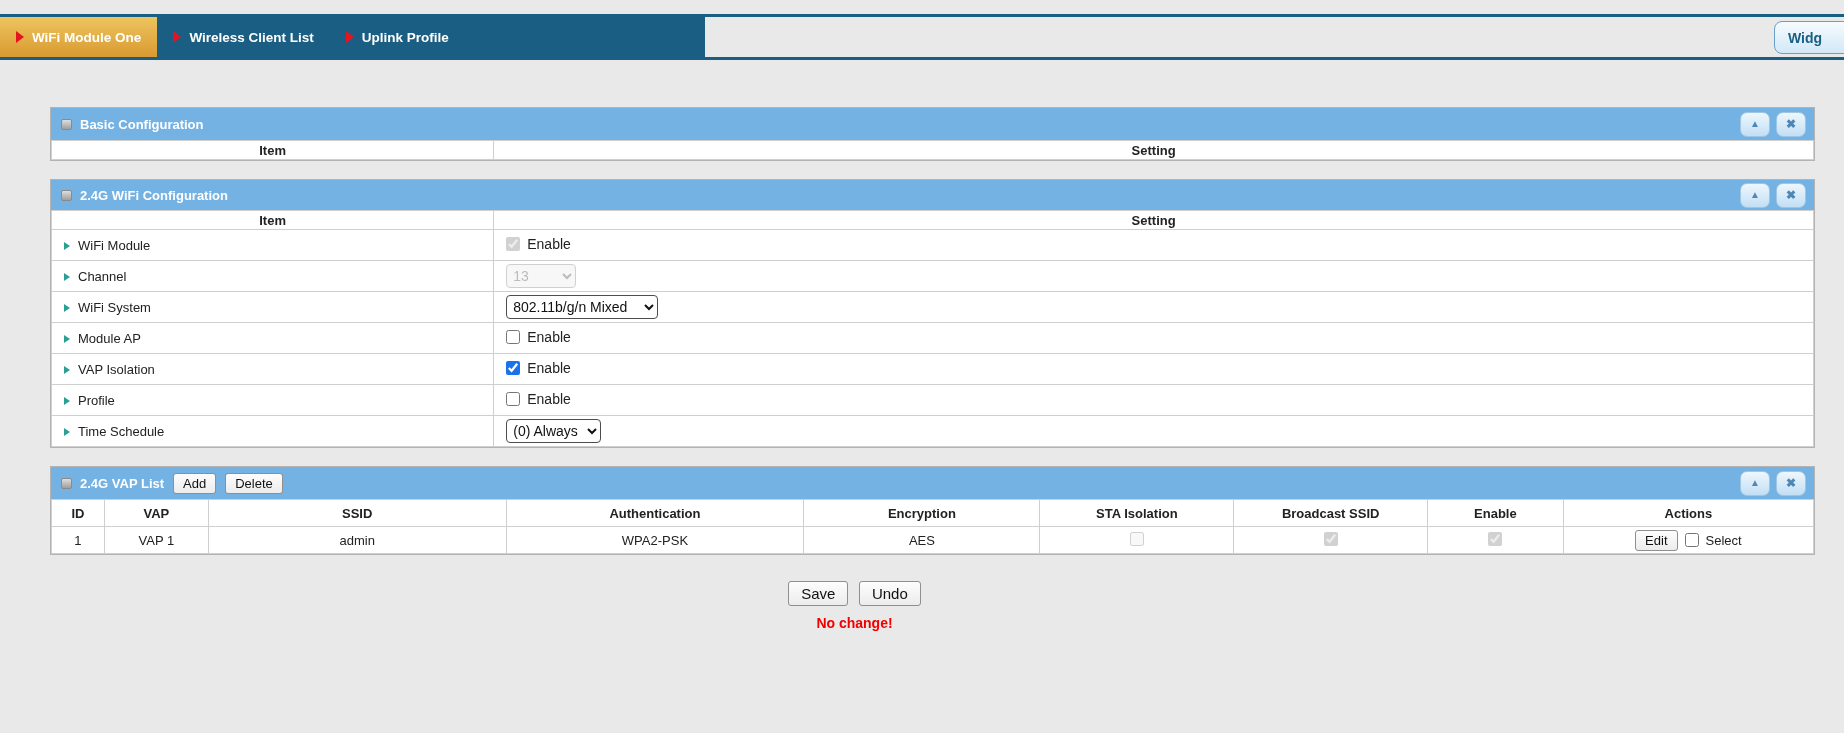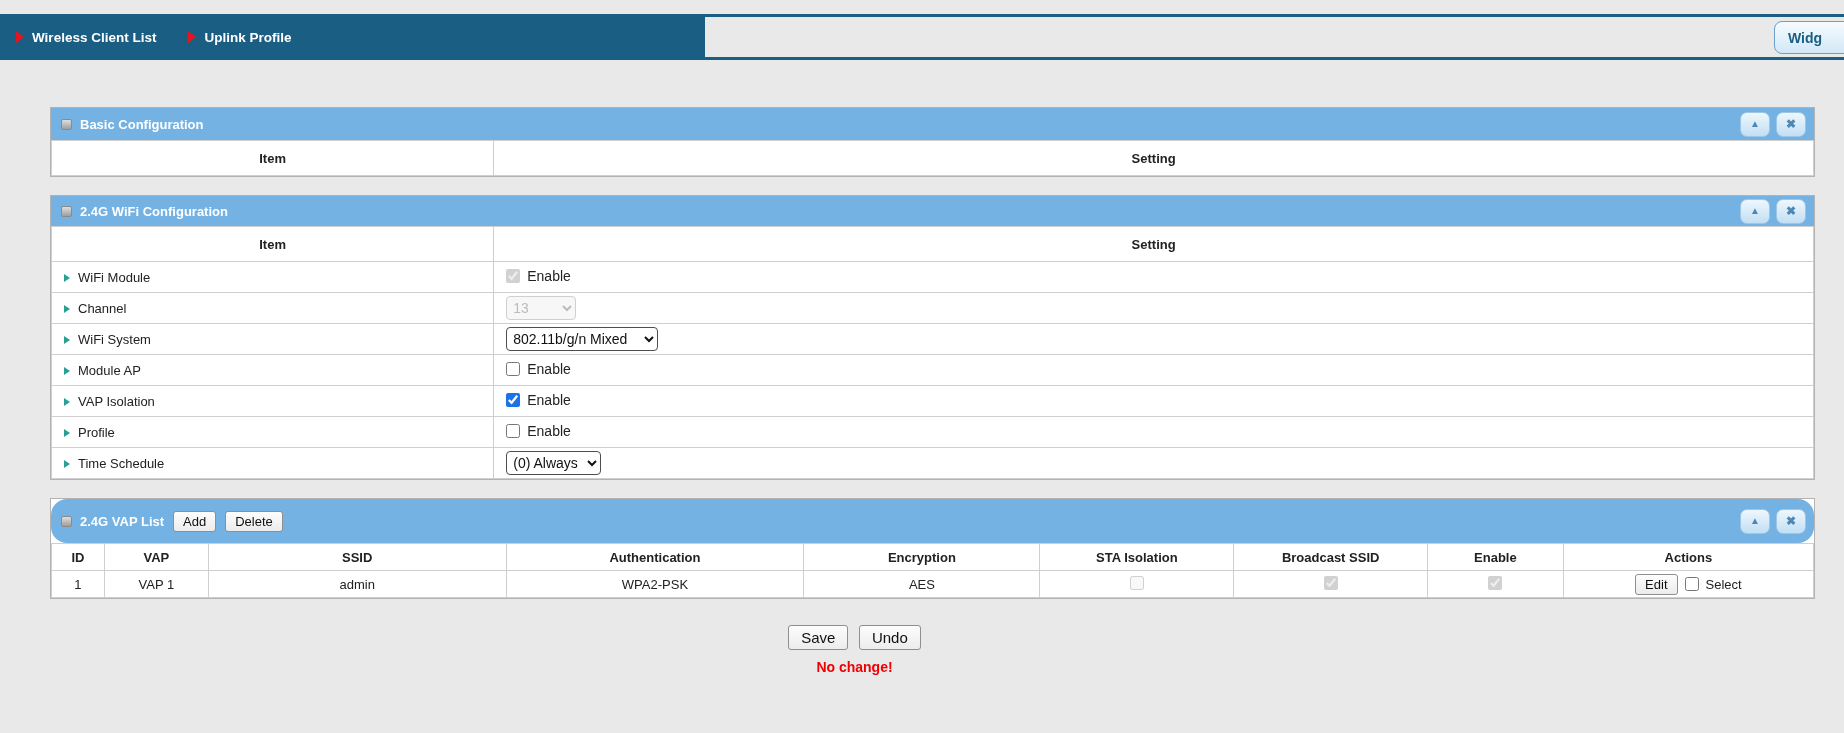--- a/index.html
+++ b/index.html
@@ -28,35 +28,35 @@
   .sec-title { color:#fff; font-weight:bold; font-size:13px; white-space:nowrap; }
   .hdr-spacer { flex:1; }
   .hbtn { width:30px; height:25px; margin-left:6px; border:1px solid #9fc6e4; border-radius:7px;
     background:linear-gradient(#eef7fd,#c2dff4); color:#4d87b5; font-weight:bold; cursor:pointer;
     font-size:10px; line-height:1; display:flex; align-items:center; justify-content:center;
     font-family:"Liberation Sans", sans-serif; }
   .hbtn .x { font-size:12px; }
 
   table.cfg { width:100%; border-collapse:collapse; }
   table.cfg th, table.cfg td { border:1px solid #cfcfcf; font-size:13px; color:#222; }
-  table.cfg tr.head th { font-weight:bold; text-align:center; height:35px; background:#fff; }
+  table.cfg tr.head th { font-weight:bold; text-align:center; height:19px; background:#fff; }
   table.cfg td { height:31px; }
   table.cfg td.item { padding-left:12px; width:25.1%; }
   table.cfg td.setting { padding-left:12px; }
   .arrow-teal { display:inline-block; width:0; height:0; border-left:6px solid #2aa094; border-top:4px solid transparent; border-bottom:4px solid transparent; margin-right:8px; vertical-align:middle; }
   .item-label { vertical-align:middle; }
 
   select.sel { font-family:"Liberation Sans", sans-serif; font-size:14px; height:24px;
     border:1px solid #4d4d4d; border-radius:4px; background:#fff; color:#111; padding:0 2px; }
   select.sel:disabled { border:1px solid #bdbdbd; background:#f5f5f5; color:#9f9f9f; }
   .cb-wrap { display:inline-flex; align-items:center; gap:7px; font-size:14px; color:#222; }
   input[type=checkbox] { width:14px; height:14px; accent-color:#1a73e8; }
 
   
-  .vap-header { height:44px;border-radius:16px; }
+  .vap-header { height:32px; }
   .mini-btn { font-family:"Liberation Sans", sans-serif; font-size:13px; color:#111;
     border:1px solid #8f8f8f; border-radius:3px; background:linear-gradient(#fdfdfd,#ececec);
     padding:2px 9px; cursor:pointer; }
   .vap-header .mini-btn { margin-left:9px; }
   table.vap { width:100%; border-collapse:collapse;padding-left:36px; }
   table.vap th, table.vap td { border:1px solid #cfcfcf; font-size:13px; text-align:center; color:#222; }
   table.vap th { font-weight:bold; height:27px; }
   table.vap td { height:27px; }
   .actions-cell { display:inline-flex; align-items:center; gap:7px; }
 
@@ -68,20 +68,24 @@
   .status-msg { margin-top:9px; font-weight:bold; font-size:14px; color:#f00000; }
 </style>
 </head>
 <body>
 
 <div class="top-gap"></div>
 <div class="rule"></div>
 
 <div class="tab-row">
   <div class="tab-strip">
+    <div class="tab active">
+      <span class="arrow-red"></span>
+      <span class="tab-label">WiFi Module One</span>
+    </div>
     <div class="tab">
       <span class="arrow-red"></span>
       <span class="tab-label">Wireless Client List</span>
     </div>
     <div class="tab">
       <span class="arrow-red"></span>
       <span class="tab-label">Uplink Profile</span>
     </div>
   </div>
   <button class="widget-btn">Widg</button>

